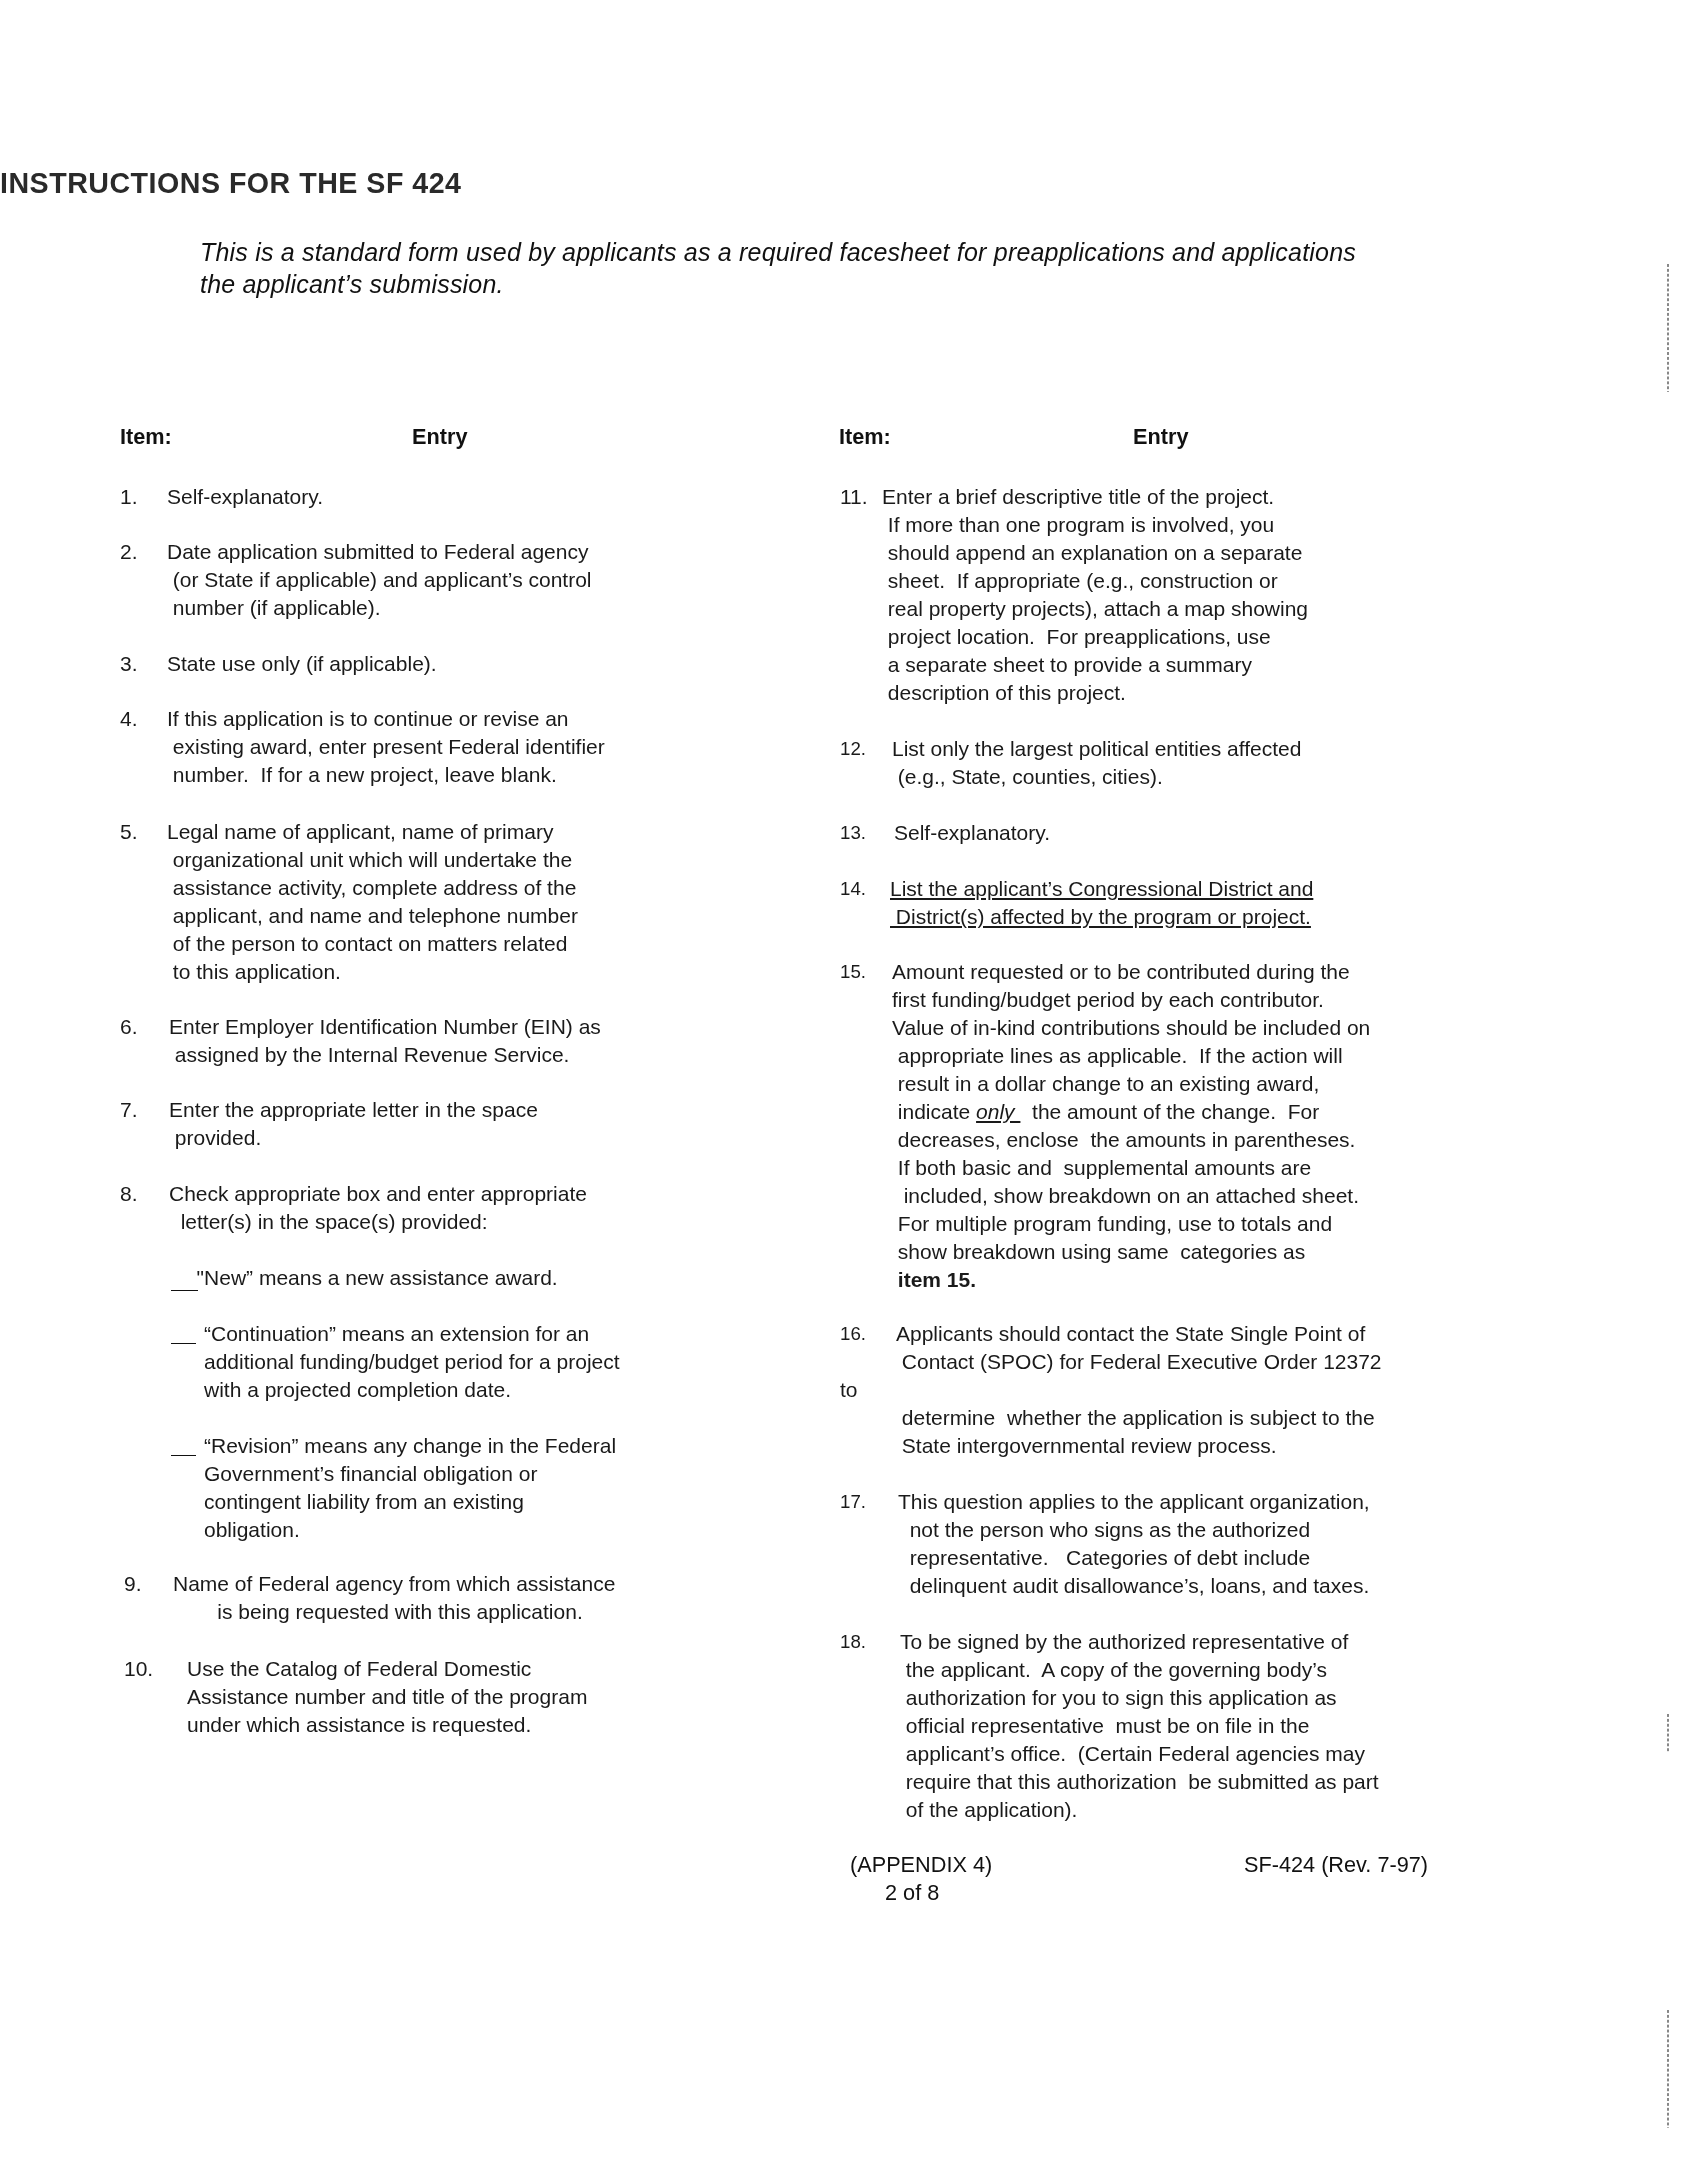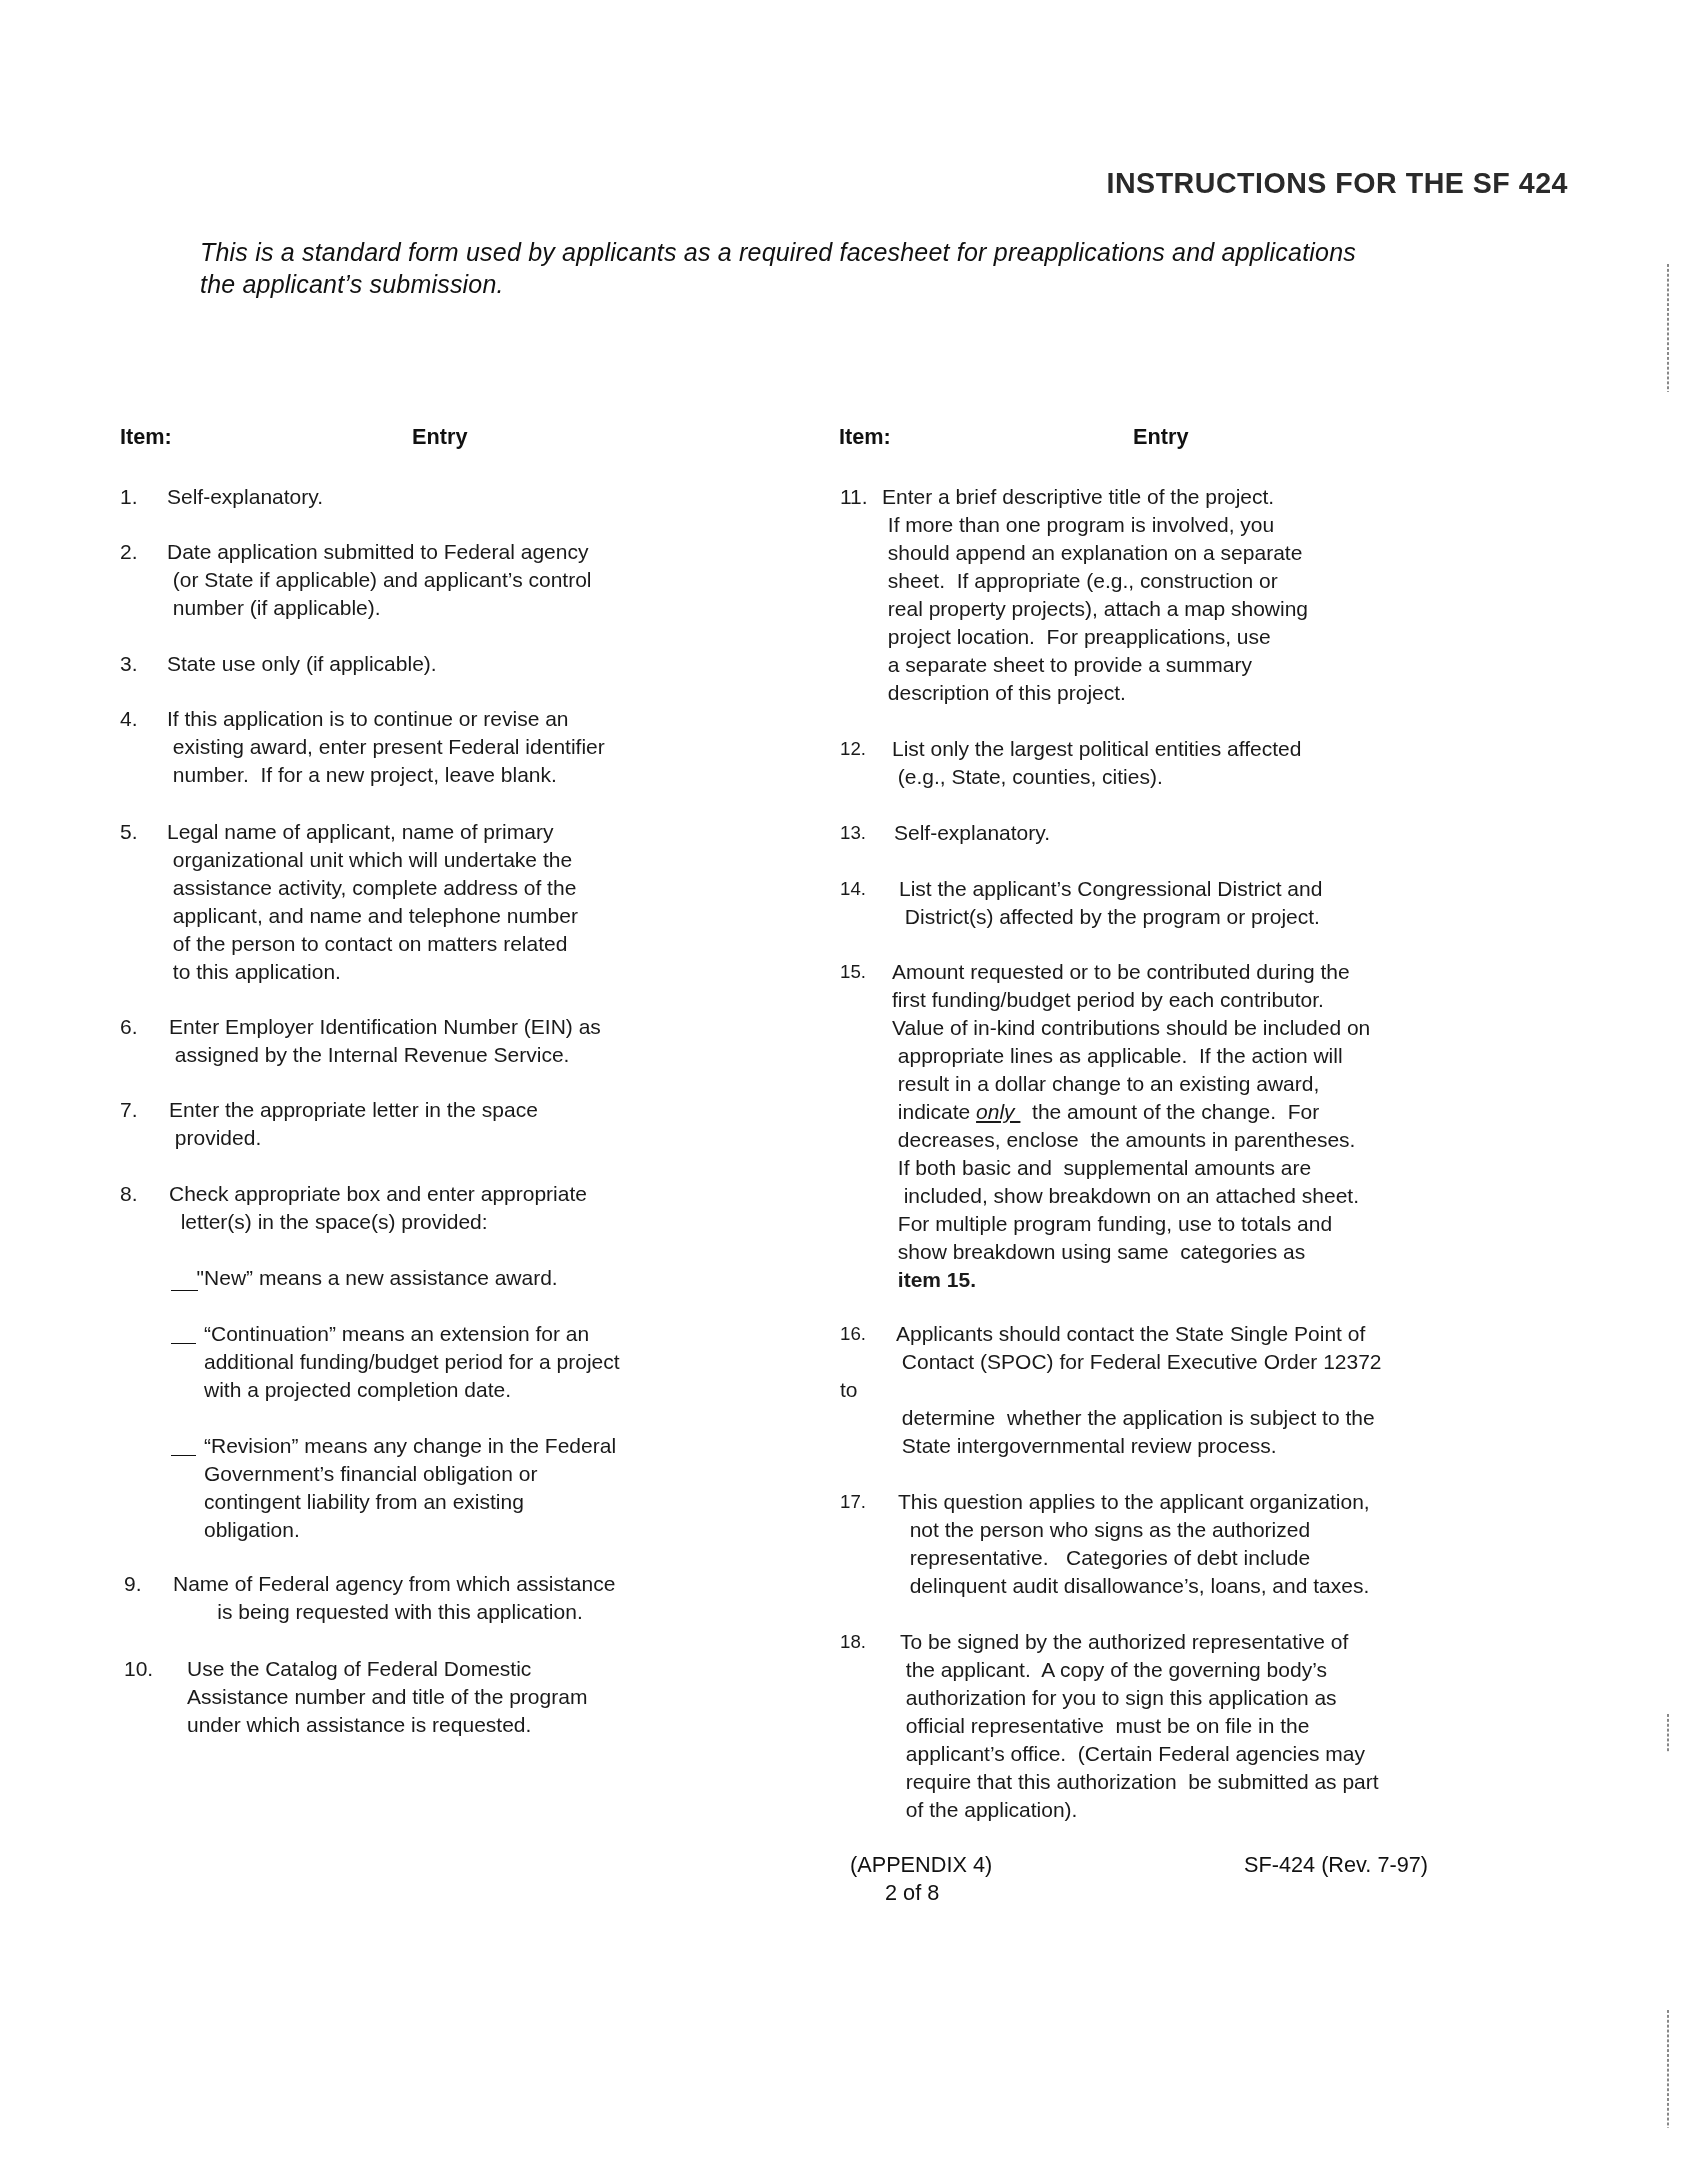--- a/index.html
+++ b/index.html
@@ -2,21 +2,21 @@
 <html><head>
 <meta charset="utf-8">
 <style>
   html, body { margin: 0; padding: 0; background: #ffffff; }
   body {
     width: 1702px; height: 2164px; position: relative; overflow: hidden;
     font-family: "Liberation Sans", sans-serif; color: #111;
   }
   .title {
     position: absolute; left: 0; width: 1568px; top: 167px;
-    text-align: right; font-weight: bold; font-size: 28.6px; letter-spacing: 0.5px;
+    text-align: left; font-weight: bold; font-size: 28.6px; letter-spacing: 0.5px;
     color: #2a2a2a;
   }
   .intro {
     position: absolute; left: 200px; top: 237px; width: 1281px;
     font-size: 25px; line-height: 31.5px; letter-spacing: 0.2px;
   }
   .intro div { white-space: nowrap; font-style: italic; }
   .col-head {
     position: absolute; top: 424px; font-size: 21.7px; font-weight: bold;
   }
@@ -169,21 +169,21 @@
       </div>
     </div>
     <div class="item" style="top: 819px; left: 840px;">
       <span class="num" style="font-size: 18.7px;">13.</span>
       <div class="body" style="left: 54px;">
         <div style="white-space: pre;">Self-explanatory.</div>
       </div>
     </div>
     <div class="item" style="top: 875px; left: 840px;">
       <span class="num" style="font-size: 18.7px;">14.</span>
-      <div class="body" style="left: 59px;">
+      <div class="body" style="left: 50px; text-decoration: underline;">
         <div style="white-space: pre;">List the applicant’s Congressional District and</div>
         <div style="white-space: pre;"> District(s) affected by the program or project.</div>
       </div>
     </div>
     <div class="item" style="top: 958px; left: 840px;">
       <span class="num" style="font-size: 18.7px;">15.</span>
       <div class="body" style="left: 52px;">
         <div style="white-space: pre;">Amount requested or to be contributed during the</div>
         <div style="white-space: pre;">first funding/budget period by each contributor.</div>
         <div style="white-space: pre;">Value of in-kind contributions should be included on</div>

